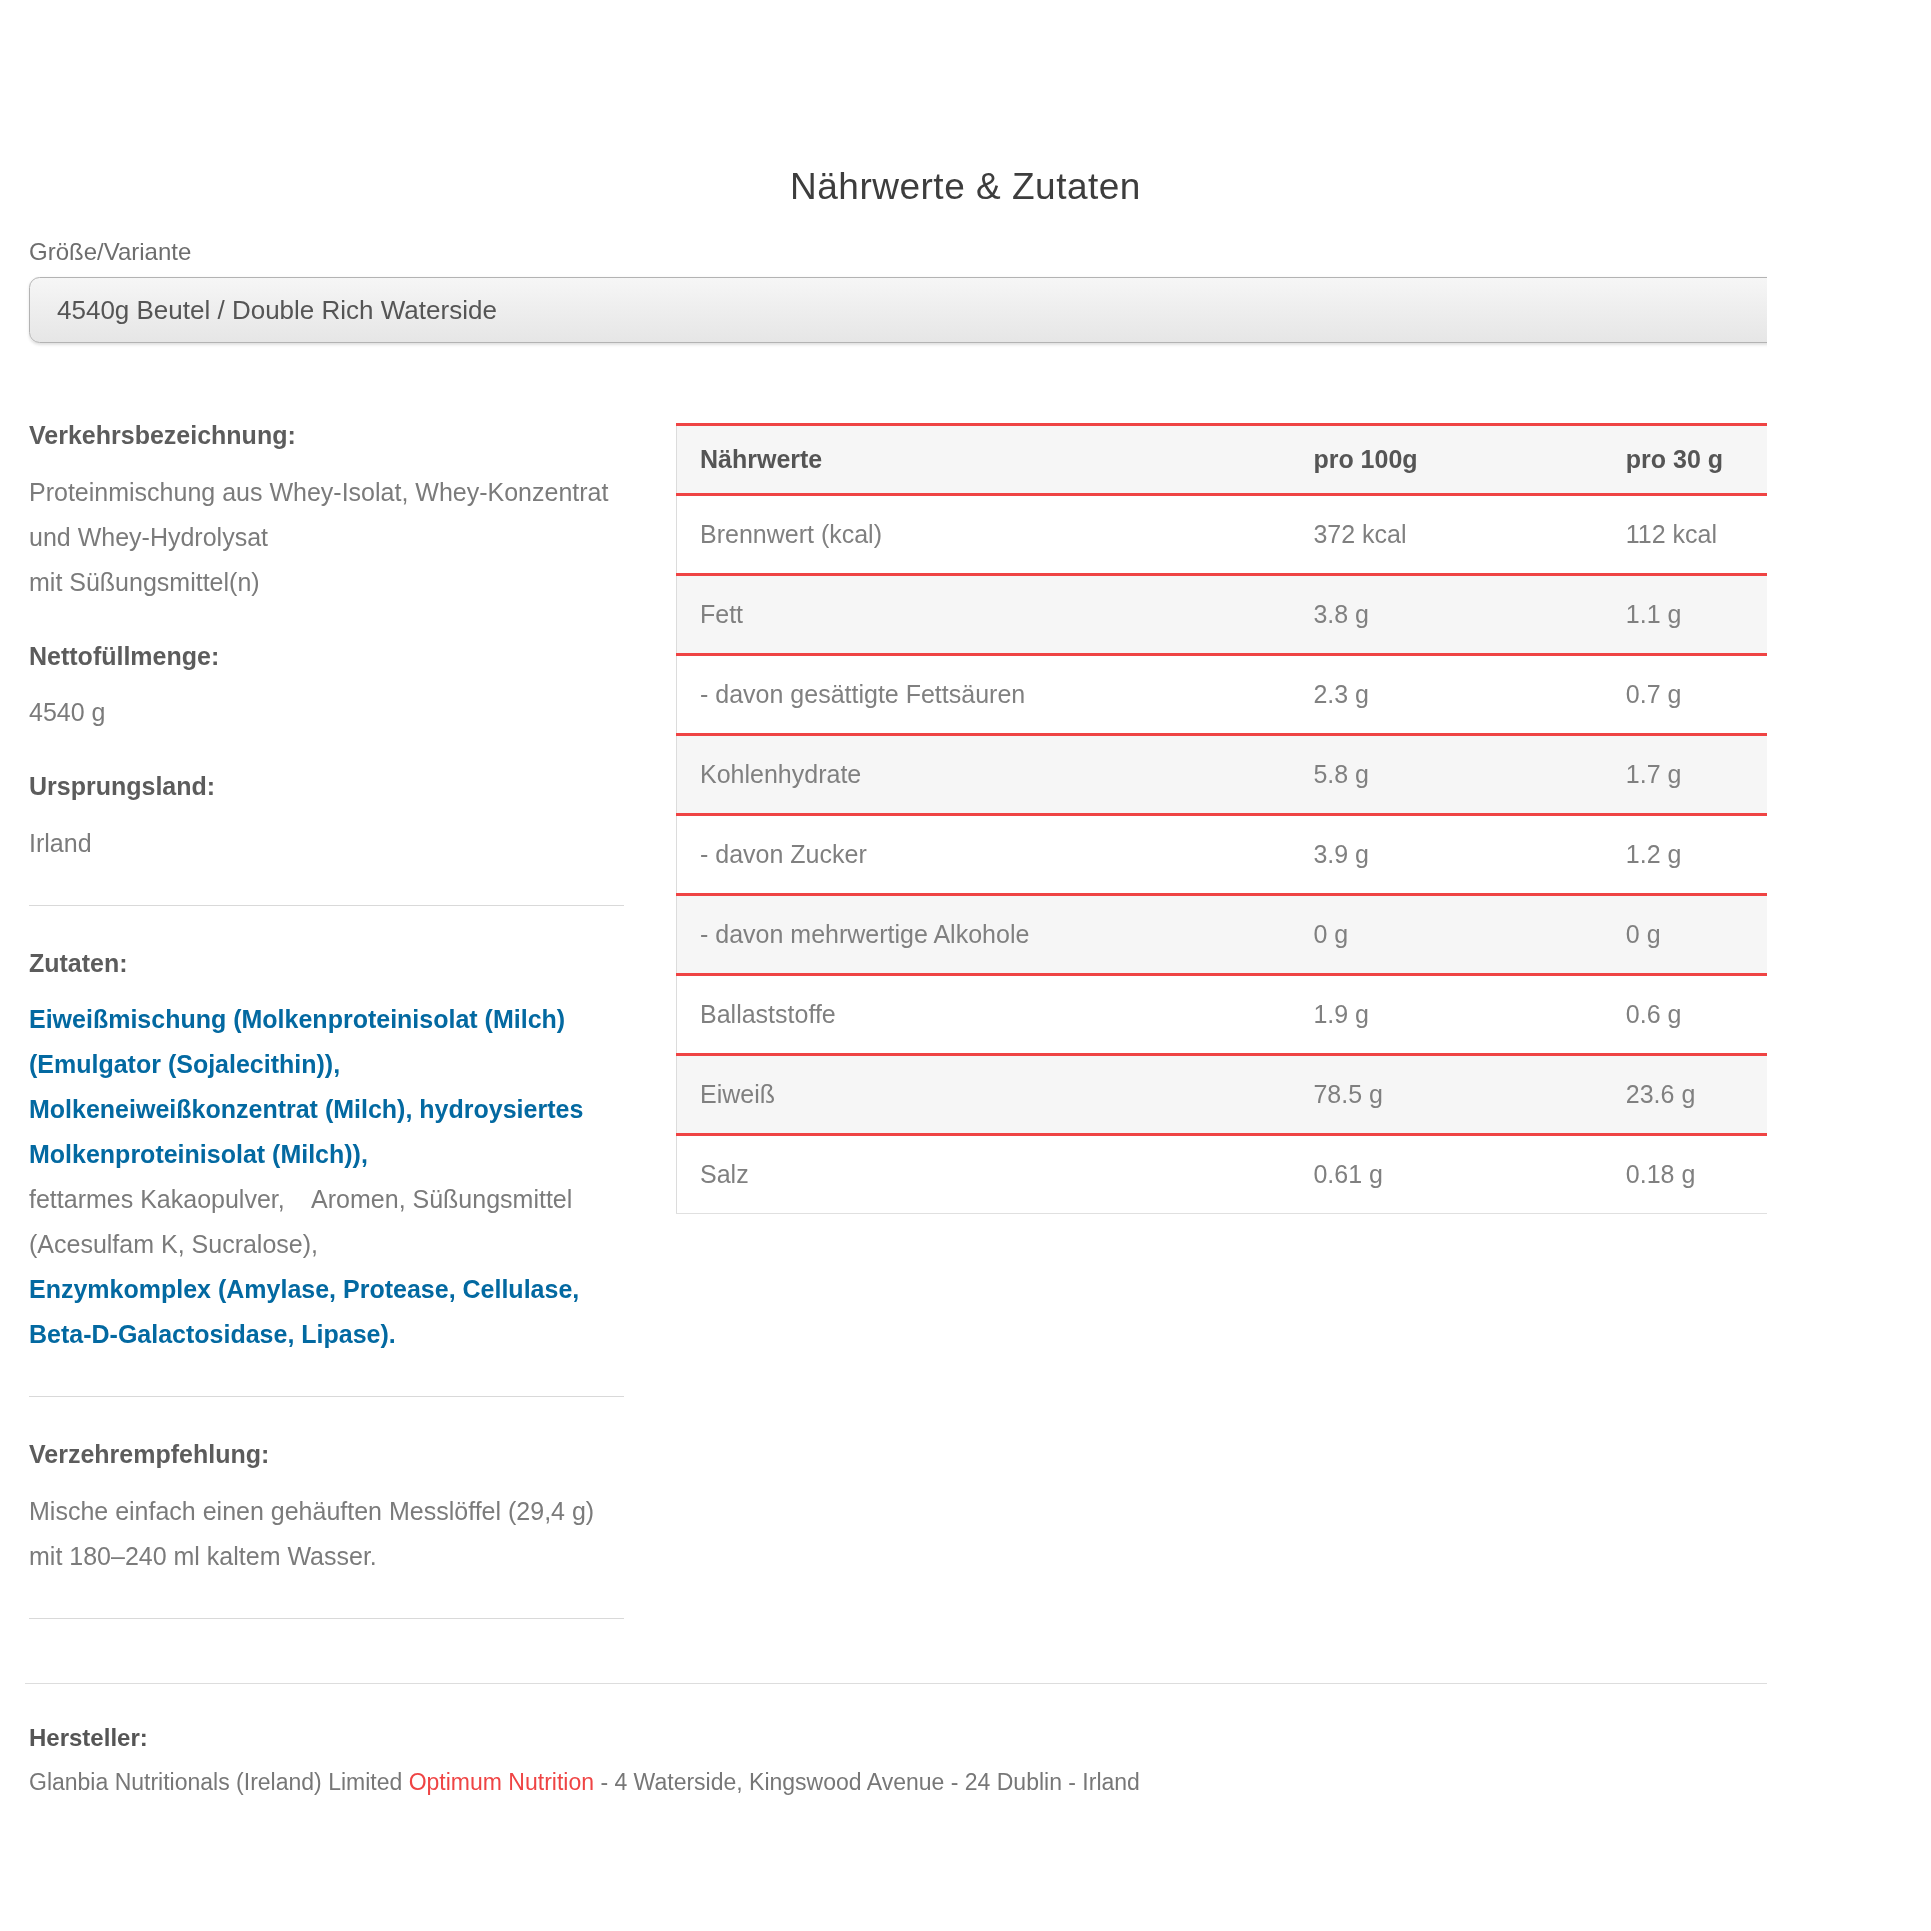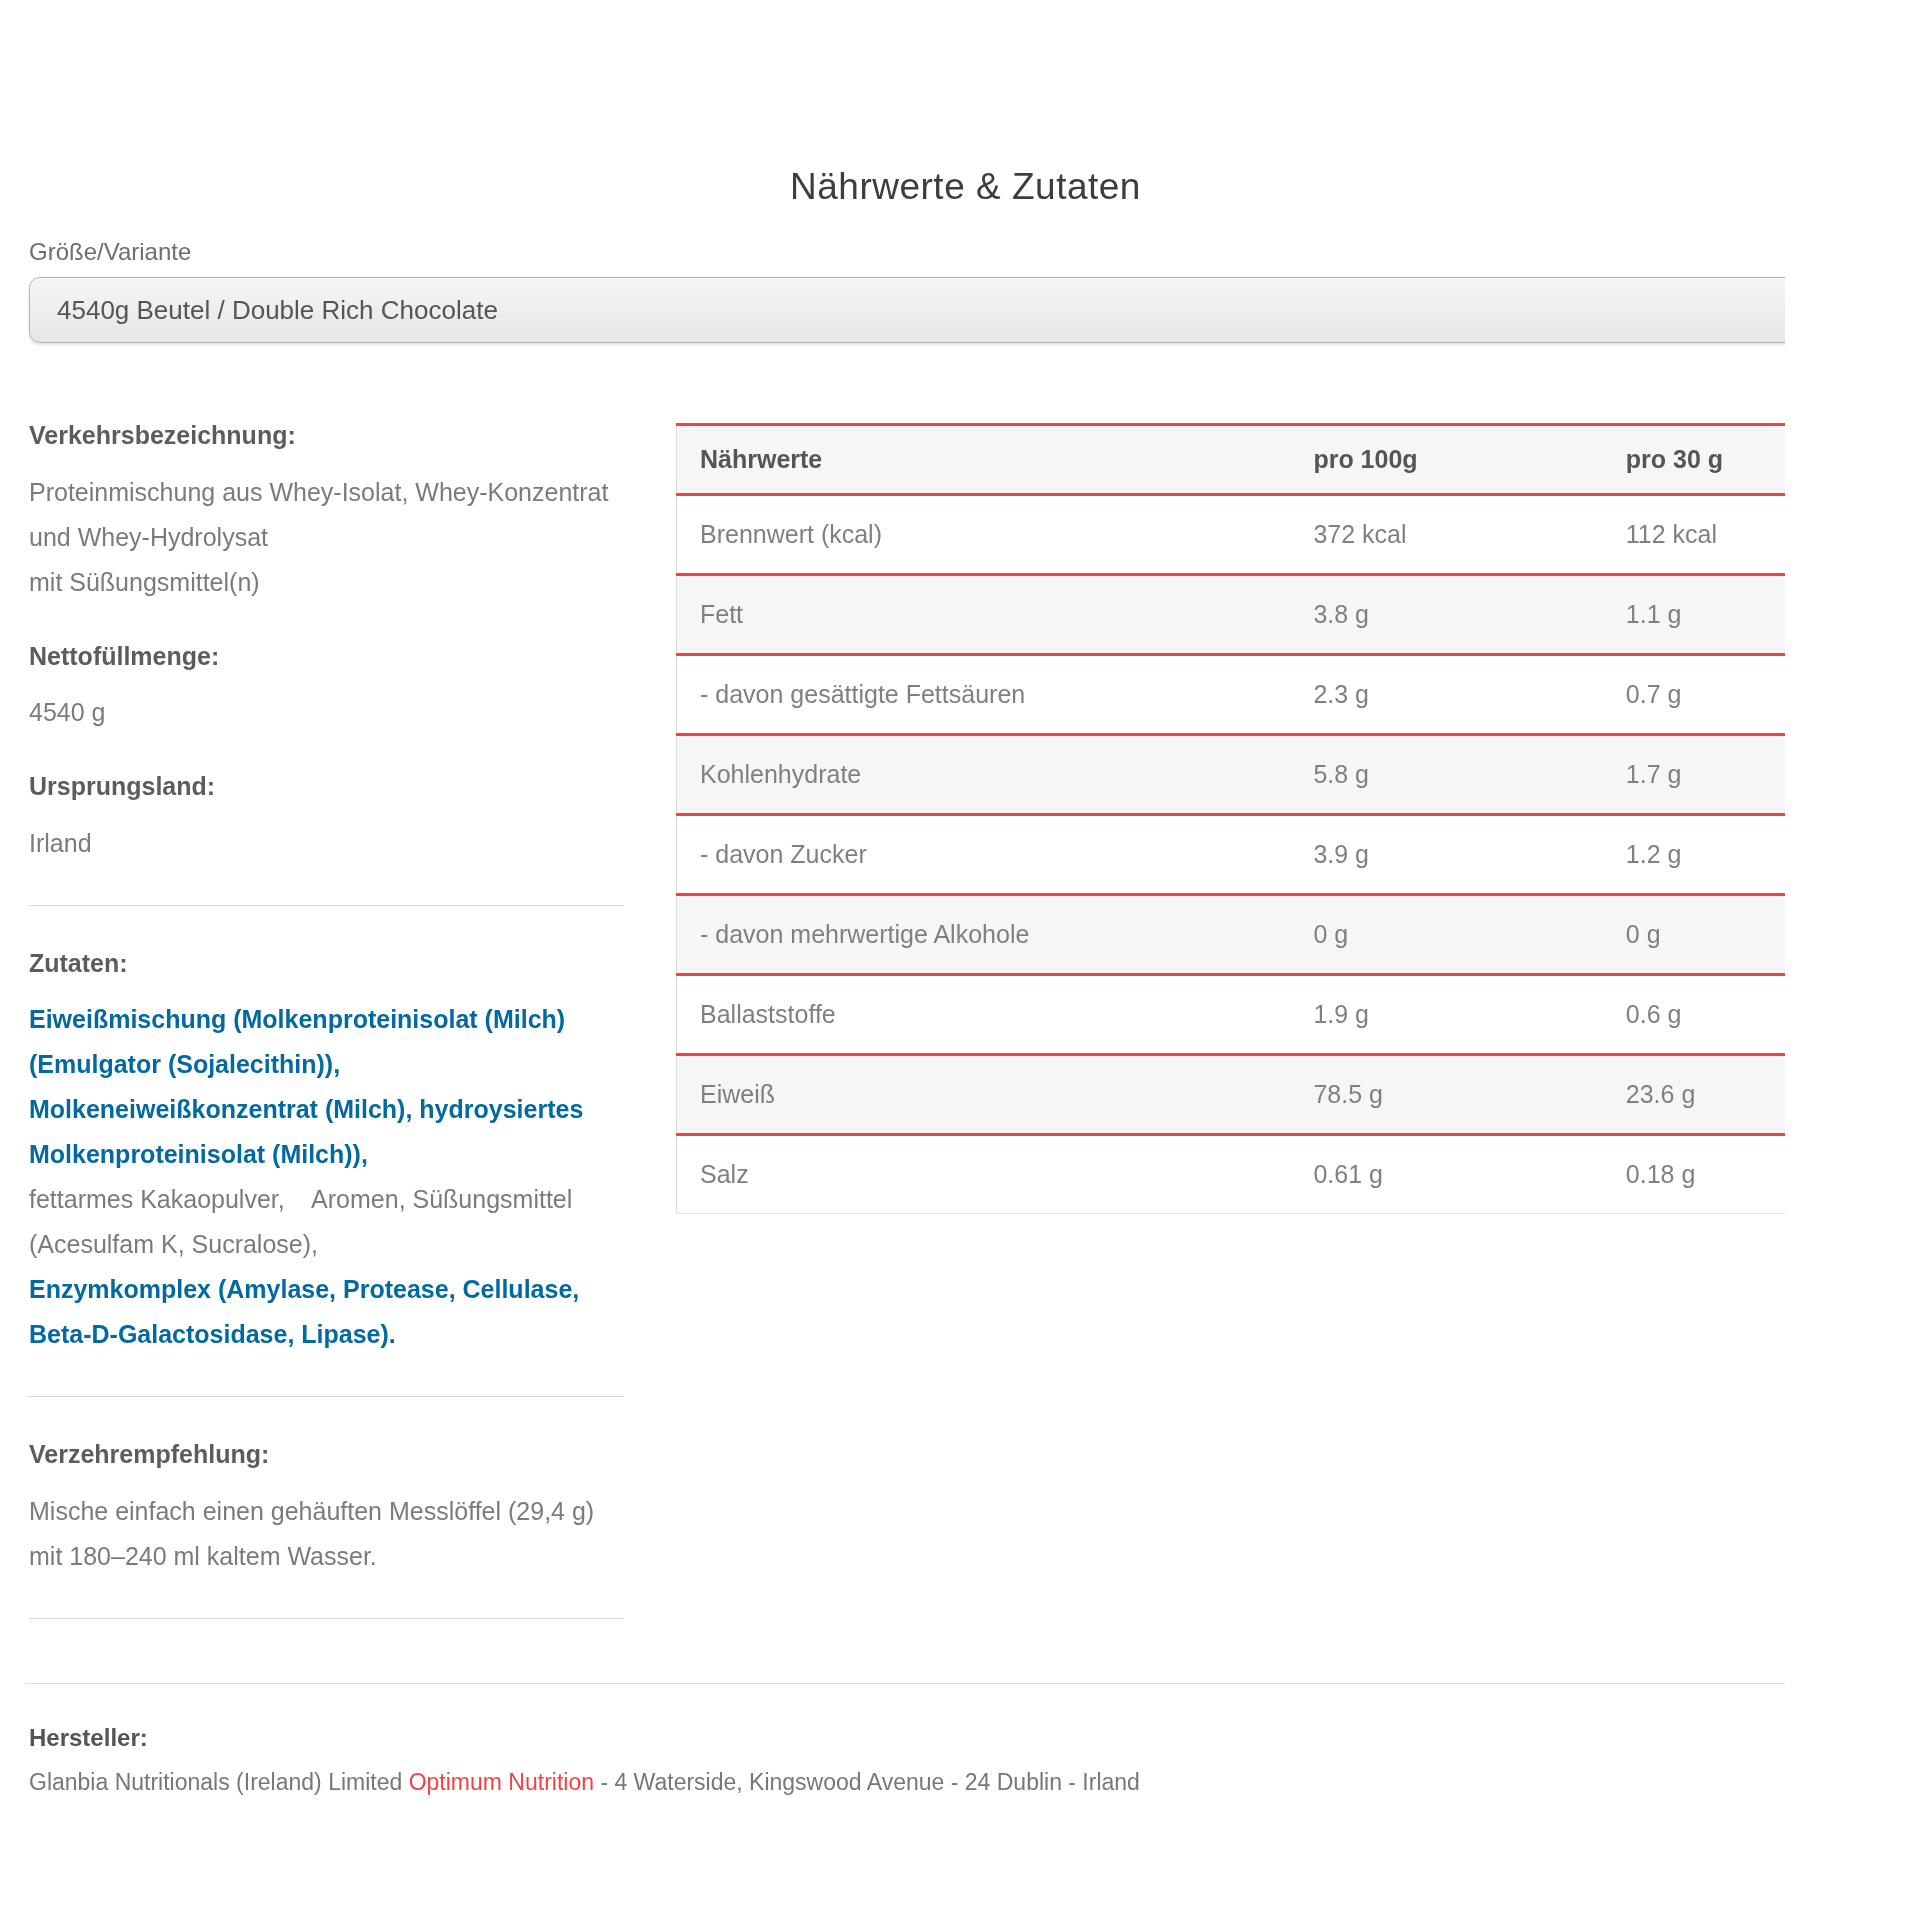--- a/index.html
+++ b/index.html
@@ -8,21 +8,20 @@
     padding: 0;
     background: #ffffff;
     font-family: "Liberation Sans", "DejaVu Sans", sans-serif;
   }
   .page {
     position: relative;
     width: 1767px;
     height: 1931px;
     background: #ffffff;
     overflow: hidden;
-    padding-left: 18px;
   }
 
   
   .page-title {
     position: absolute;
     top: 141px;
     left: 0;
     width: 1931px;
     text-align: center;
     font-size: 37px;
@@ -172,21 +171,21 @@
 </head>
 <body>
 
 <div class="page">
 
   <h1 class="page-title">Nährwerte &amp; Zutaten</h1>
 
   <div class="variant-label">Größe/Variante</div>
 
   <div class="variant-select" role="listbox">
-    <span>4540g Beutel / Double Rich Chocolate</span>
+    <span>4540g Beutel / Double Rich Waterside</span>
     <span class="select-arrows">
       <span class="tri-up"></span>
       <span class="tri-down"></span>
     </span>
   </div>
 
   <div class="left-col">
 
     <h3 class="first">Verkehrsbezeichnung:</h3>
     <p>

